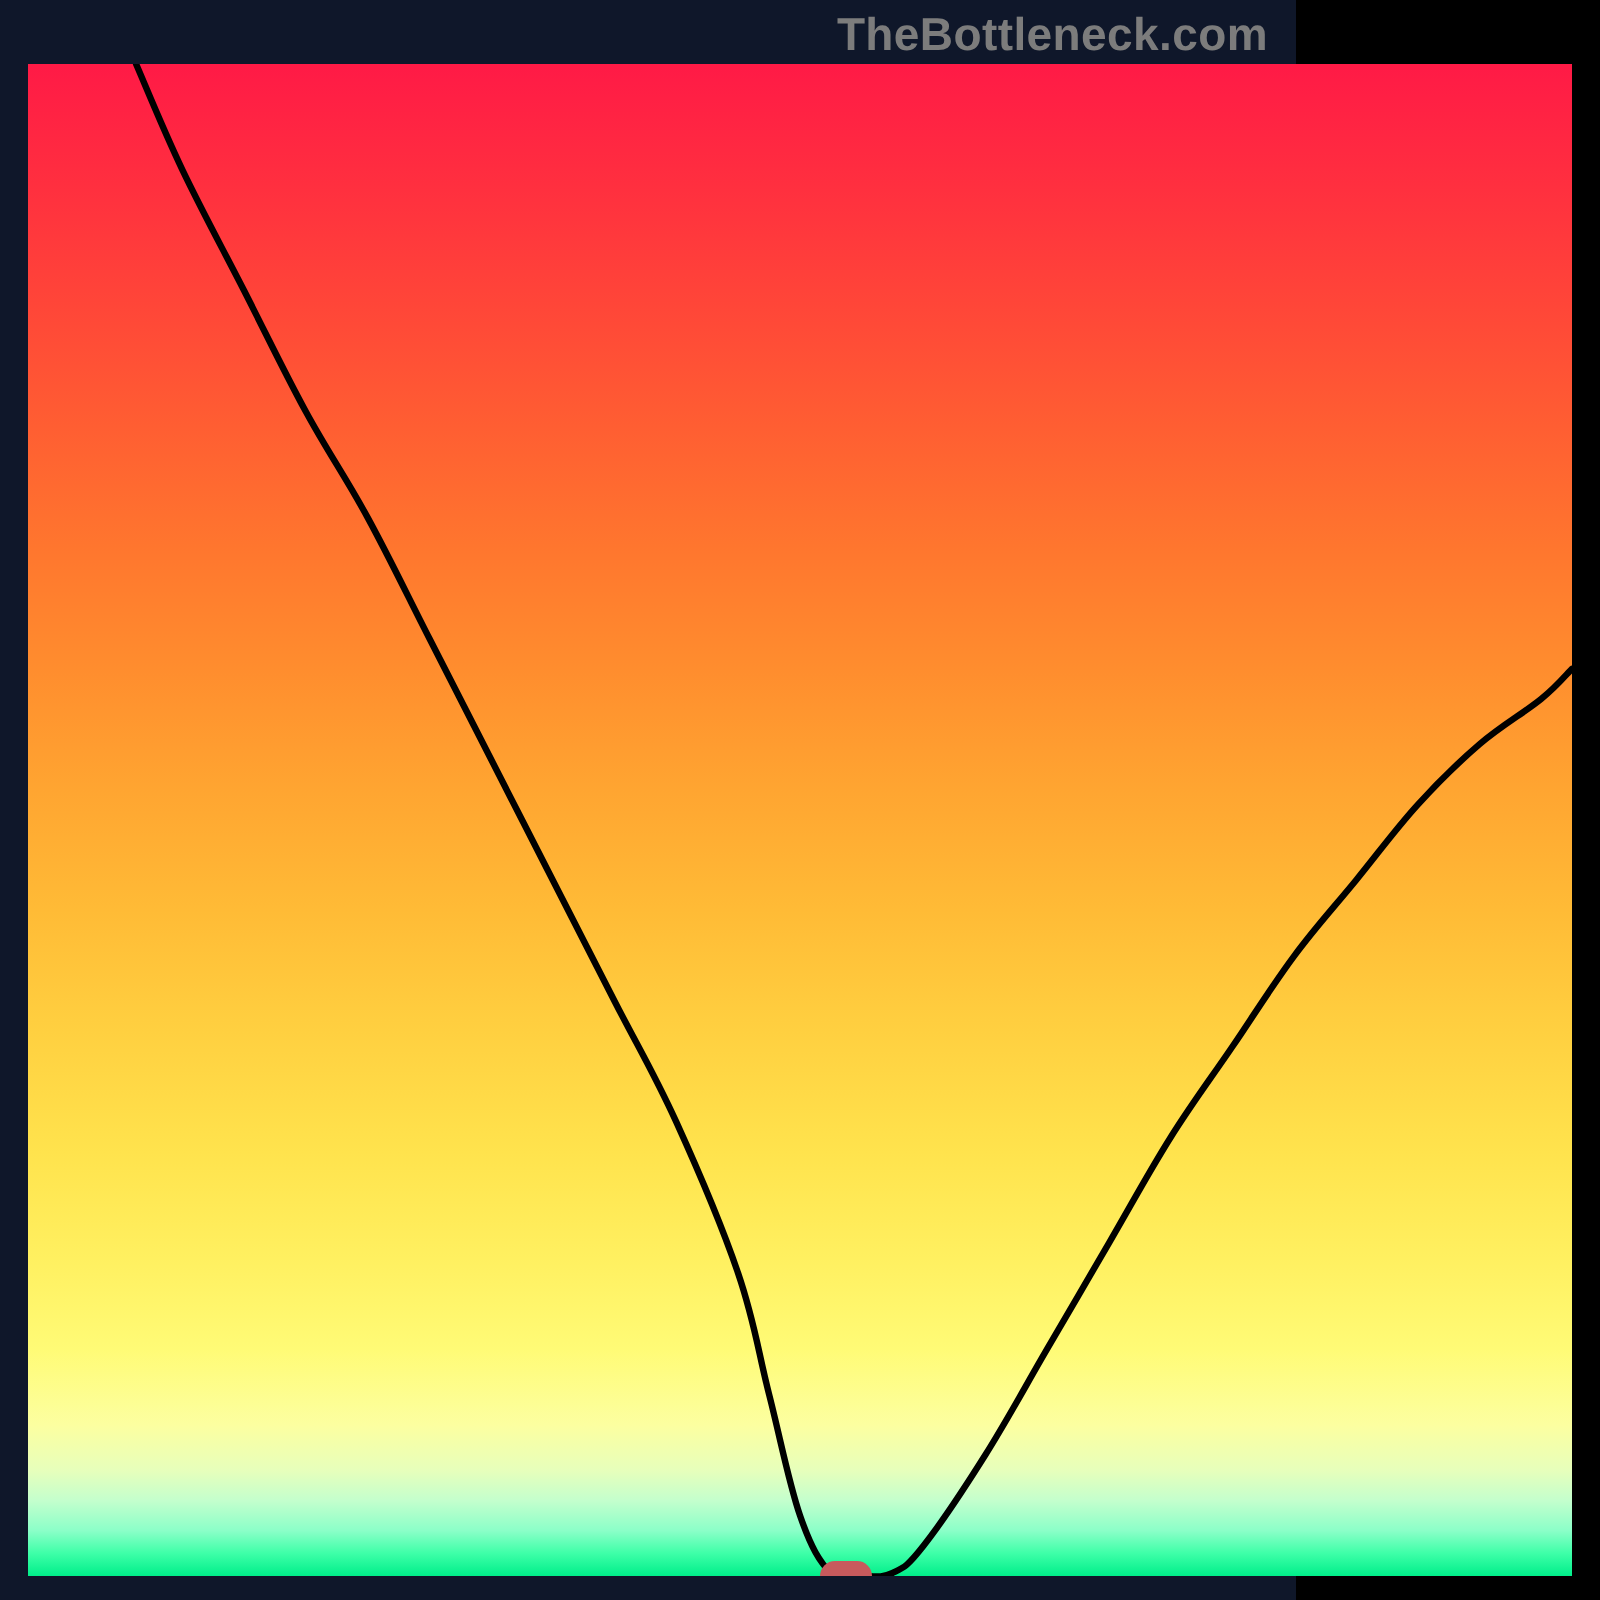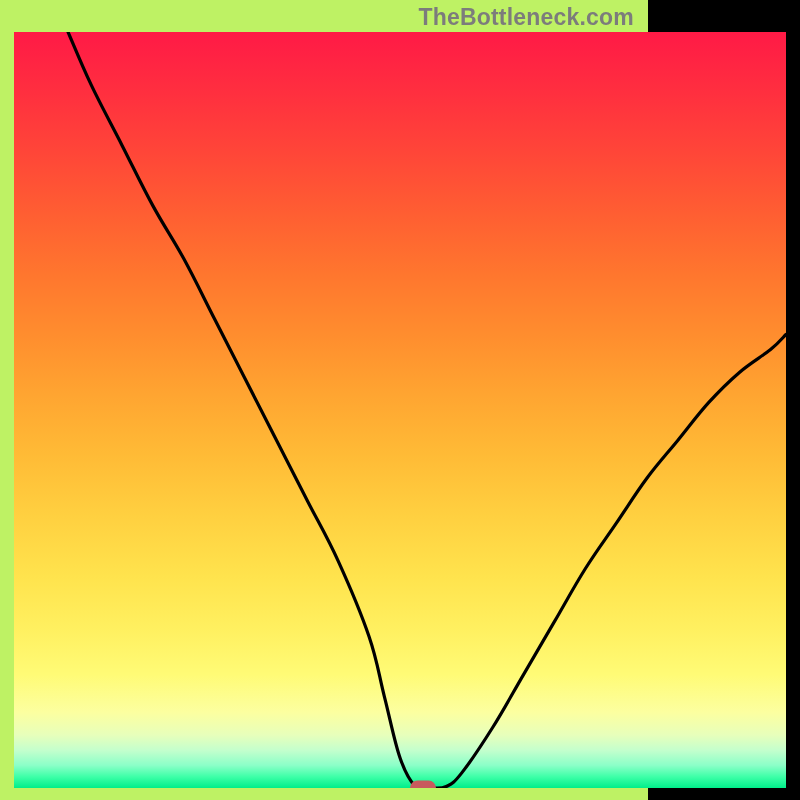--- a/index.html
+++ b/index.html
@@ -9,21 +9,21 @@
     height: 800px;
     background: #000;
     overflow: hidden;
   }
   .frame {
     position: absolute;
     top: 0;
     left: 0;
     width: 648px;
     height: 800px;
-    background: #bef264;
+    background: #0f172a;
   }
   .plot-area {
     position: absolute;
     top: 32px;
     left: 14px;
     width: 772px;
     height: 756px;
     background: linear-gradient(to bottom,
       #ff1a46 0%,
       #ff2f3f 8%,

